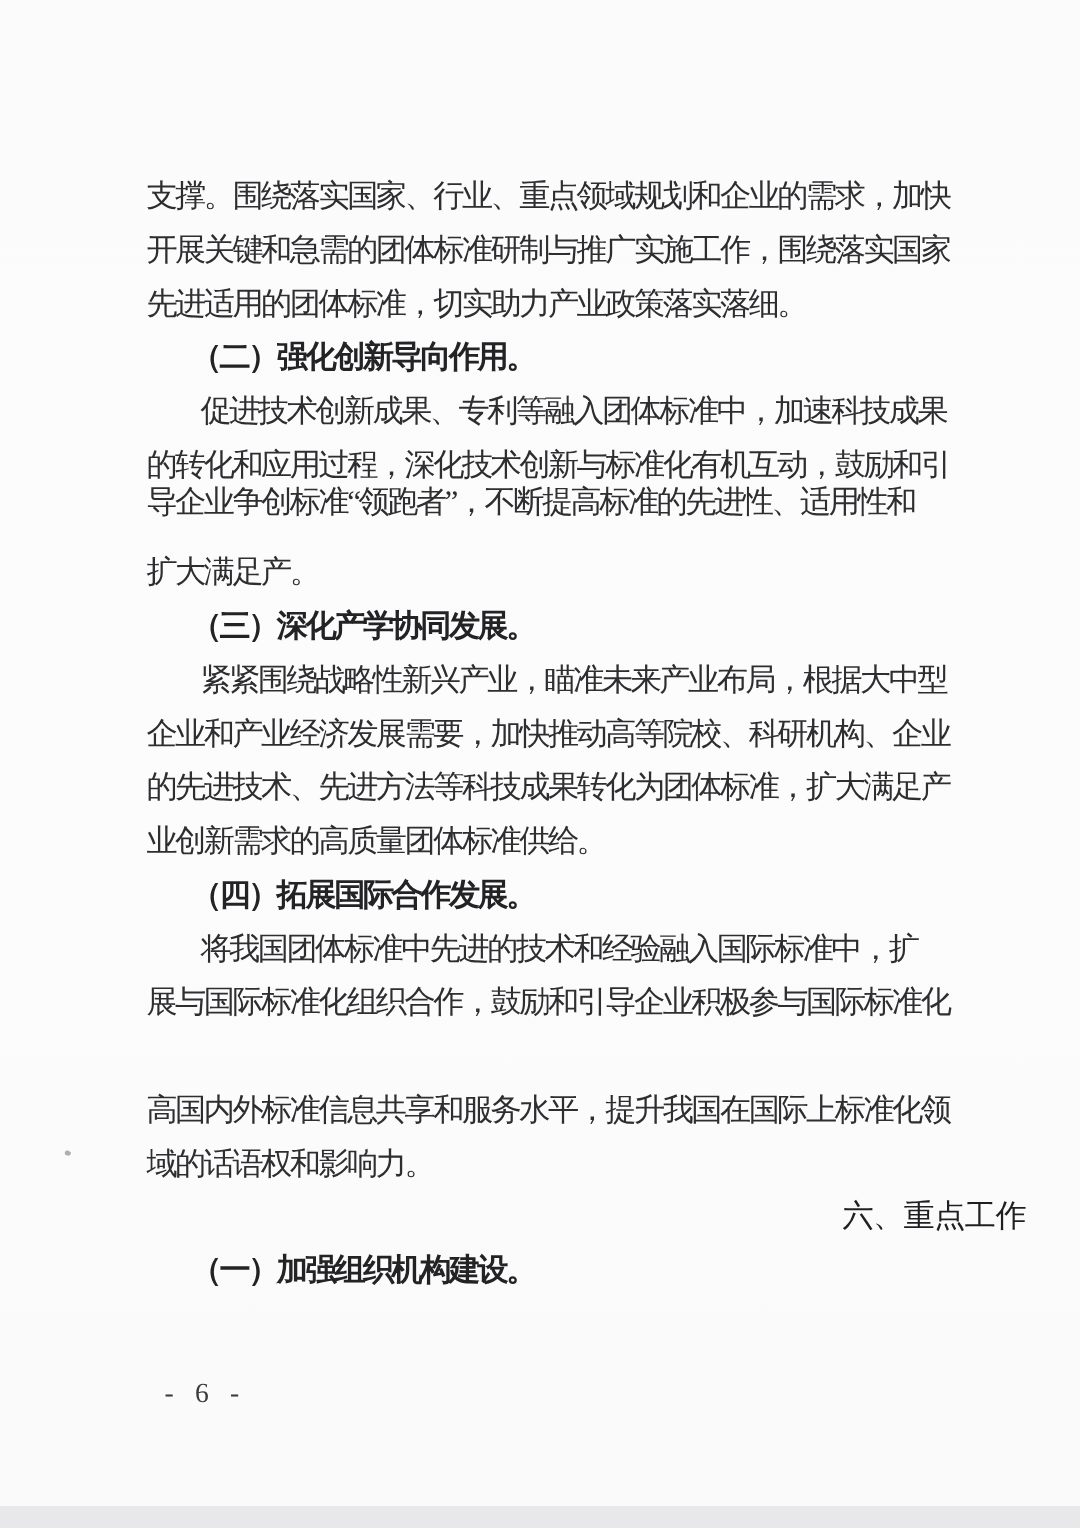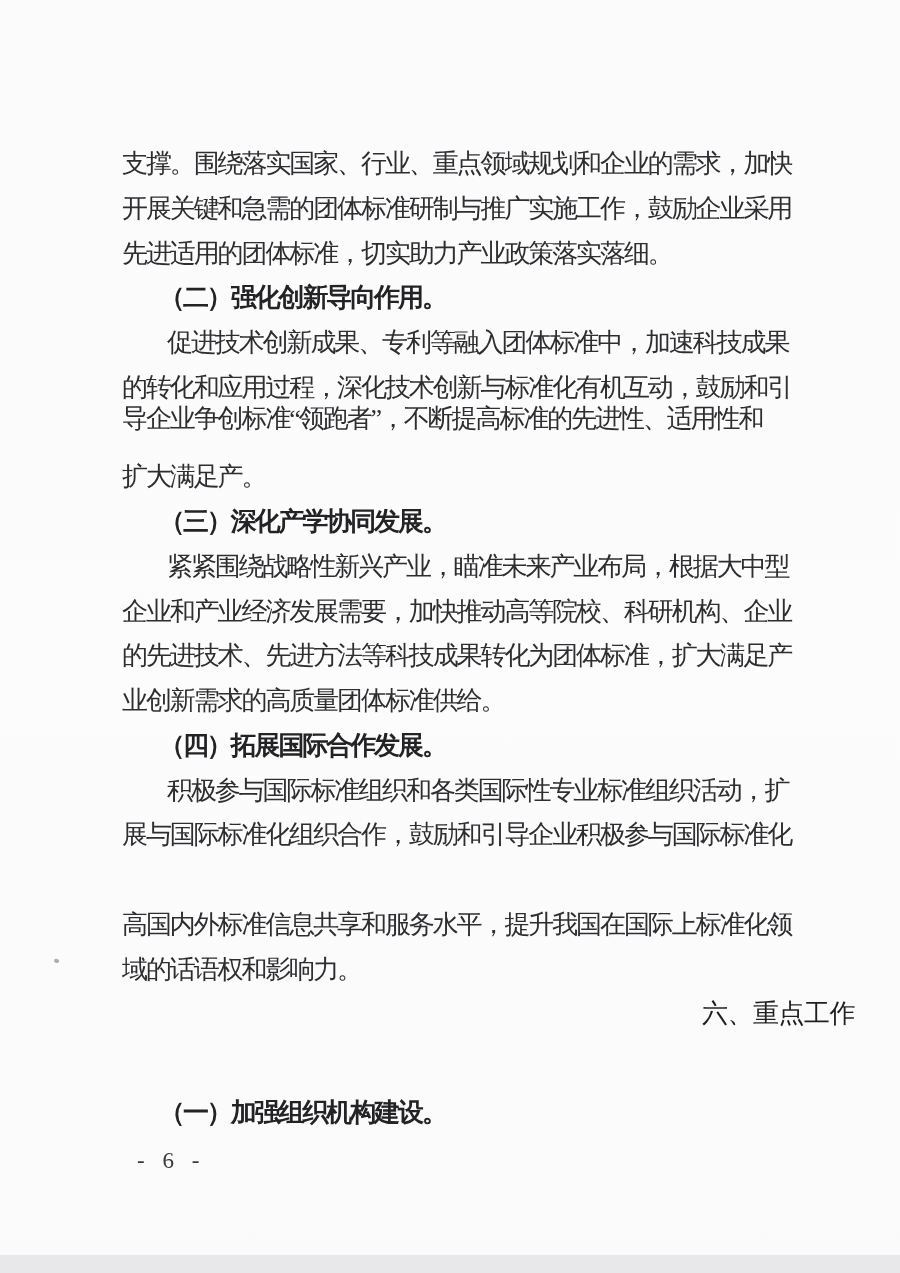--- a/index.html
+++ b/index.html
@@ -63,37 +63,37 @@
     opacity: 0.8;
     transform: rotate(20deg);
   }
 </style>
 </head>
 <body>
 
 <div class="page">
 
   <div class="tl" style="top:148px">支撑。围绕落实国家、行业、重点领域规划和企业的需求，加快</div>
-  <div class="tl" style="top:193px">开展关键和急需的团体标准研制与推广实施工作，鼓励企业采用</div>
+  <div class="tl" style="top:193px">开展关键和急需的团体标准研制与推广实施工作，围绕落实国家</div>
   <div class="tl" style="top:238px">先进适用的团体标准，切实助力产业政策落实落细。</div>
   <div class="tl heading" style="top:282px">（二）强化创新导向作用。</div>
   <div class="tl indent-para" style="top:327px">促进技术创新成果、专利等融入团体标准中，加速科技成果</div>
   <div class="tl" style="top:372px">的转化和应用过程，深化技术创新与标准化有机互动，鼓励和引</div>
   <div class="tl" style="top:403px">导企业争创标准“领跑者”，不断提高标准的先进性、适用性和</div>
   <div class="tl" style="top:461px">扩大满足产。</div>
   <div class="tl heading" style="top:506px">（三）深化产学协同发展。</div>
   <div class="tl indent-para" style="top:551px">紧紧围绕战略性新兴产业，瞄准未来产业布局，根据大中型</div>
   <div class="tl" style="top:596px">企业和产业经济发展需要，加快推动高等院校、科研机构、企业</div>
   <div class="tl" style="top:640px">的先进技术、先进方法等科技成果转化为团体标准，扩大满足产</div>
   <div class="tl heading" style="top:730px">（四）拓展国际合作发展。</div>
   <div class="tl" style="top:685px">业创新需求的高质量团体标准供给。</div>
-  <div class="tl indent-para" style="top:775px">积极参与国际标准组织和各类国际性专业标准组织活动，扩</div>
+  <div class="tl indent-para" style="top:775px">将我国团体标准中先进的技术和经验融入国际标准中，扩</div>
   <div class="tl" style="top:819px">展与国际标准化组织合作，鼓励和引导企业积极参与国际标准化</div>
   <div class="tl" style="top:909px">高国内外标准信息共享和服务水平，提升我国在国际上标准化领</div>
   <div class="tl" style="top:954px">域的话语权和影响力。</div>
   <div class="tl chapter" style="top:998px">六、重点工作</div>
-  <div class="tl heading" style="top:1097px">（一）加强组织机构建设。</div>
+  <div class="tl heading" style="top:1043px">（一）加强组织机构建设。</div>
 
   <div class="page-number">- 6 -</div>
 
   <div class="speck"></div>
 
 </div>
 
 </body></html>

